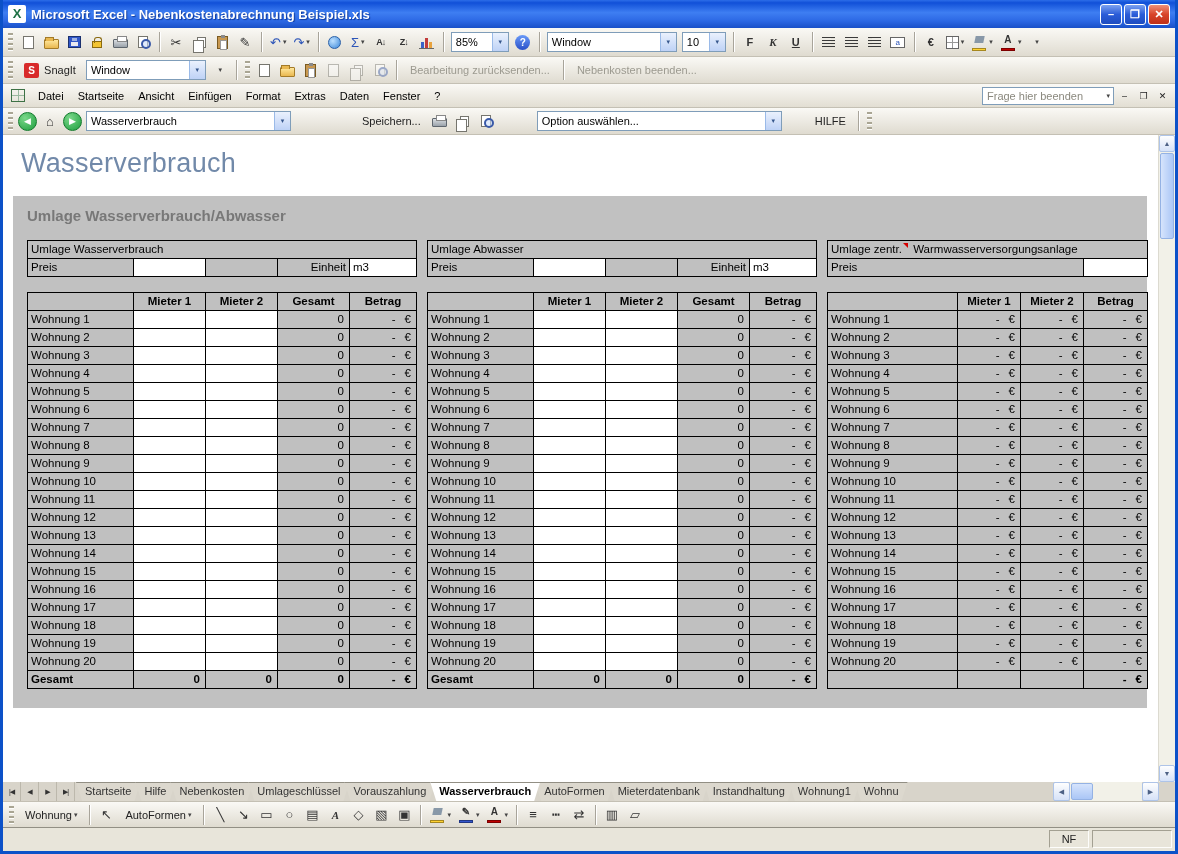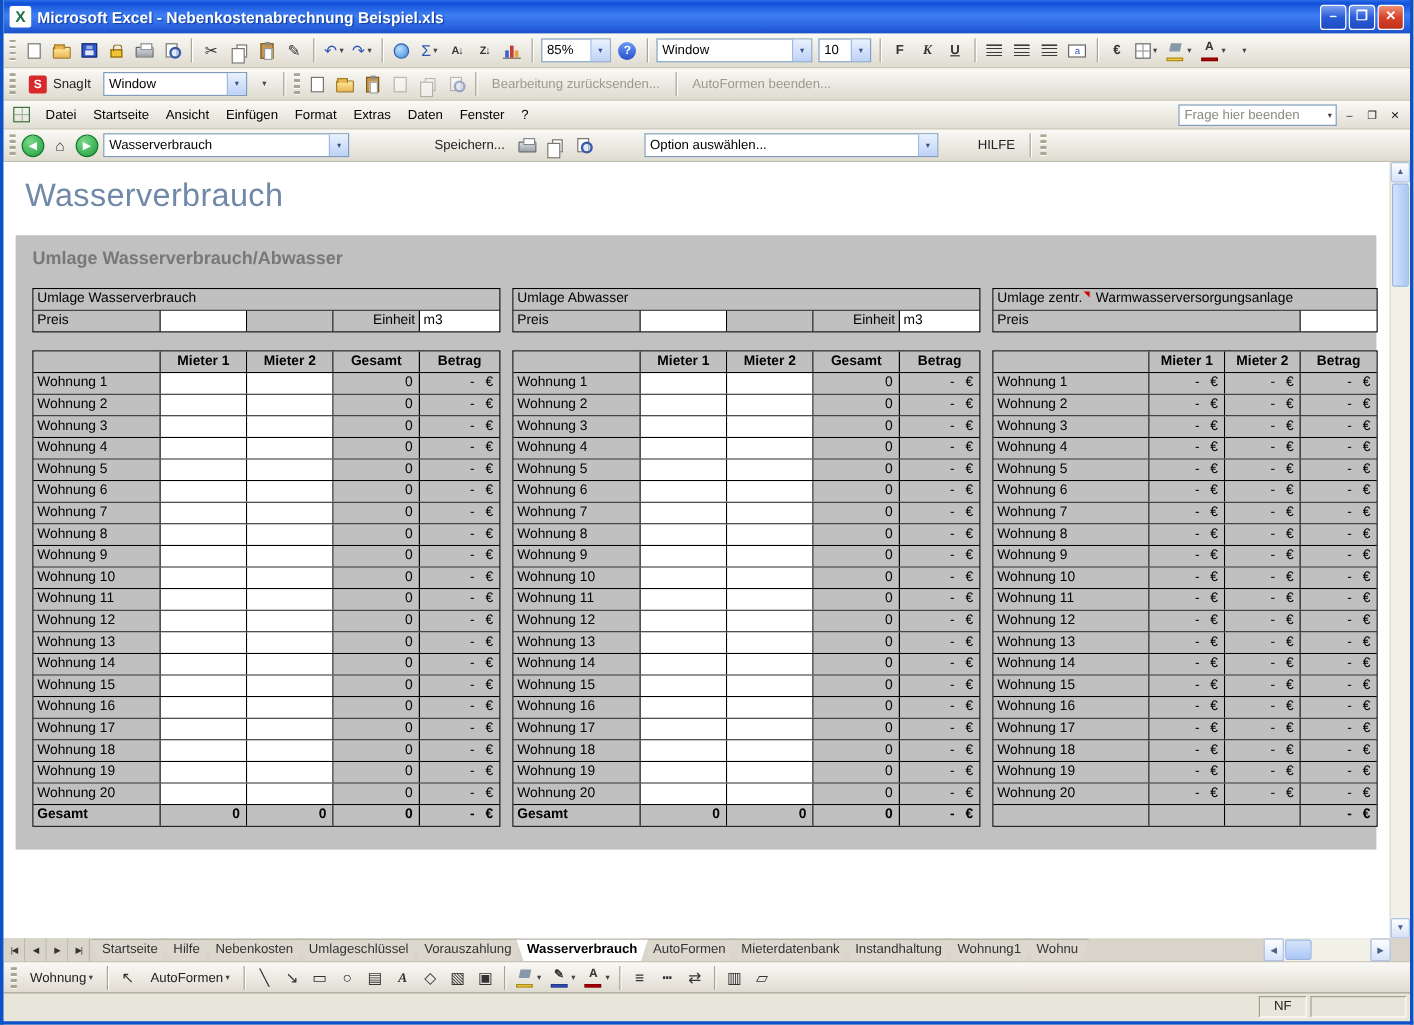--- a/index.html
+++ b/index.html
@@ -292,21 +292,21 @@
       </span>
     <span class="tbtn gr">
         <span class="ic ic-copy" style="opacity:.45"></span>
       </span>
     <span class="tbtn gr">
         <span class="ic ic-preview" style="opacity:.45"></span>
       </span>
     <span class="sep"></span>
     <span class="graylabel">Bearbeitung zurücksenden...</span>
     <span class="sep"></span>
-    <span class="graylabel">AutoFormen beenden...</span>
+    <span class="graylabel">Nebenkosten beenden...</span>
   </div>
 
   <div class="menurow">
     <span class="tbtn">
         <span class="ic ic-sheet"></span>
       </span>
     <span class="menu-items" style="display:flex">
         <span class="mitem">Datei</span>
         <span class="mitem">Startseite</span>
         <span class="mitem">Ansicht</span>

